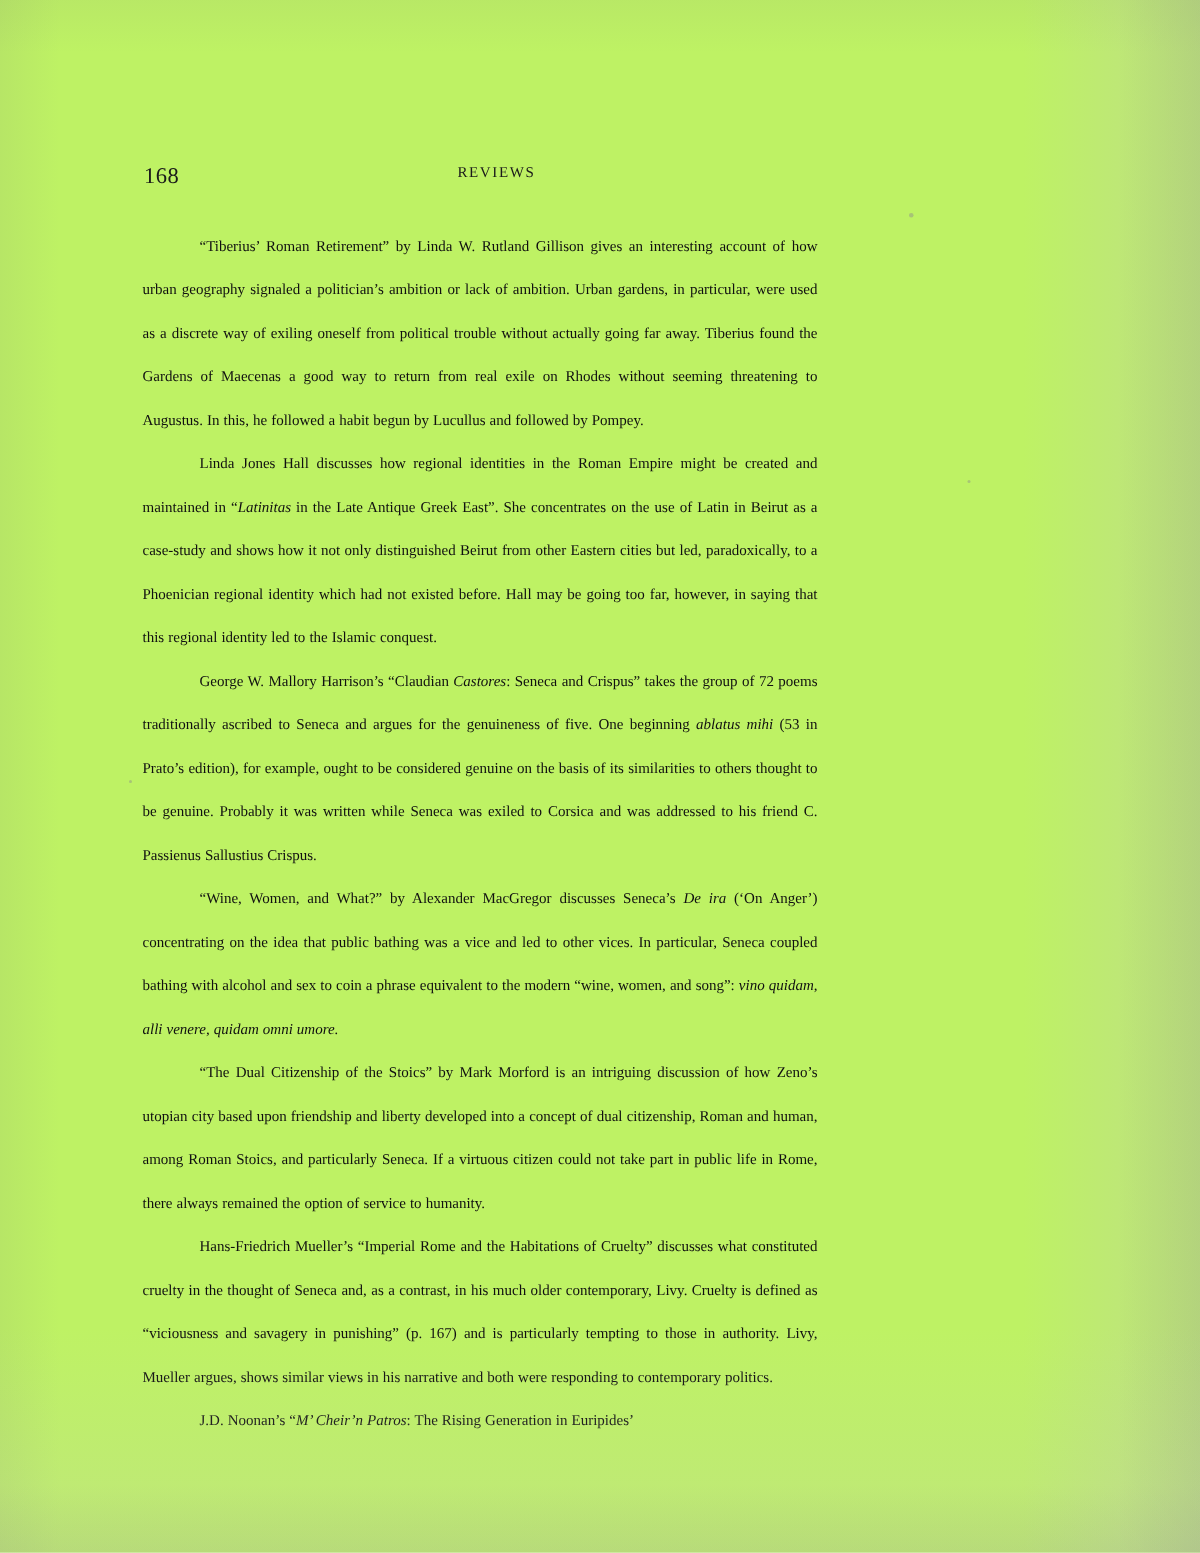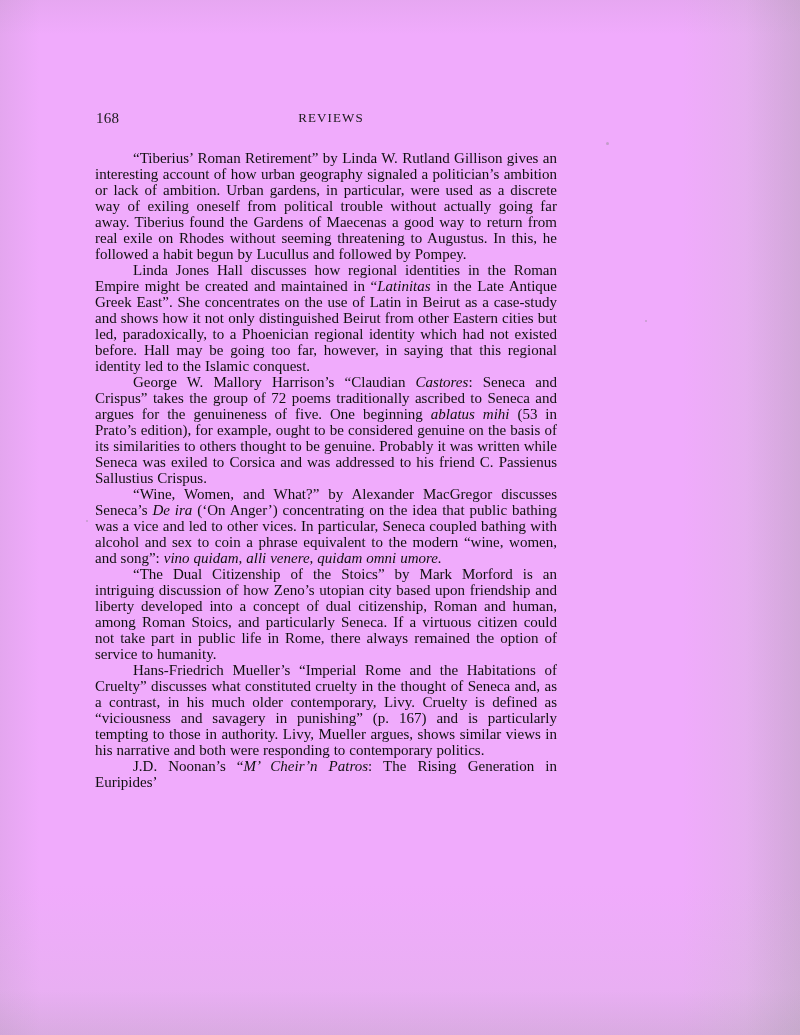--- a/index.html
+++ b/index.html
@@ -13,21 +13,21 @@
     overflow: hidden;
     font-family: "Liberation Serif", serif;
     color: #111111;
   }
 
   
   .scan-page {
     position: relative;
     width: 800px;
     height: 1035px;
-    background: #f0abfc;
+    background: #bef264;
   }
   .scan-page::before {
     content: "";
     position: absolute;
     inset: 0;
     background:
       linear-gradient(to right, rgba(120,120,120,0.10) 0px, rgba(255,255,255,0) 40px),
       linear-gradient(to left, rgba(120,120,120,0.13) 0px, rgba(255,255,255,0) 55px),
       linear-gradient(to bottom, rgba(120,120,120,0.08) 0px, rgba(255,255,255,0) 35px),
       linear-gradient(to top, rgba(120,120,120,0.10) 0px, rgba(255,255,255,0) 45px);
@@ -82,38 +82,38 @@
     top: 0;
     font-size: 15px;
     color: #1a1a1a;
   }
   .head-title {
     position: absolute;
     left: 0;
     top: 0;
     width: 470px;
     text-align: center;
-    font-size: 13px;
+    font-size: 10px;
     letter-spacing: 1.1px;
     color: #1a1a1a;
   }
 
   
   .body-block {
     position: absolute;
     left: 95px;
     top: 150px;
     width: 466px;
   }
   p.para {
-    margin: 0 4px 0 0;
+    margin: 0 16px 0 0;
     text-indent: 38px;
     text-align: justify;
-    font-size: 15px;
-    line-height: 16px;
+    font-size: 10px;
+    line-height: 29px;
     color: #101010;
     word-spacing: 0.2px;
   }
   p.para + p.para {
     margin-top: 0px;
   }
   i, .it {
   }
 </style>
 </head>

